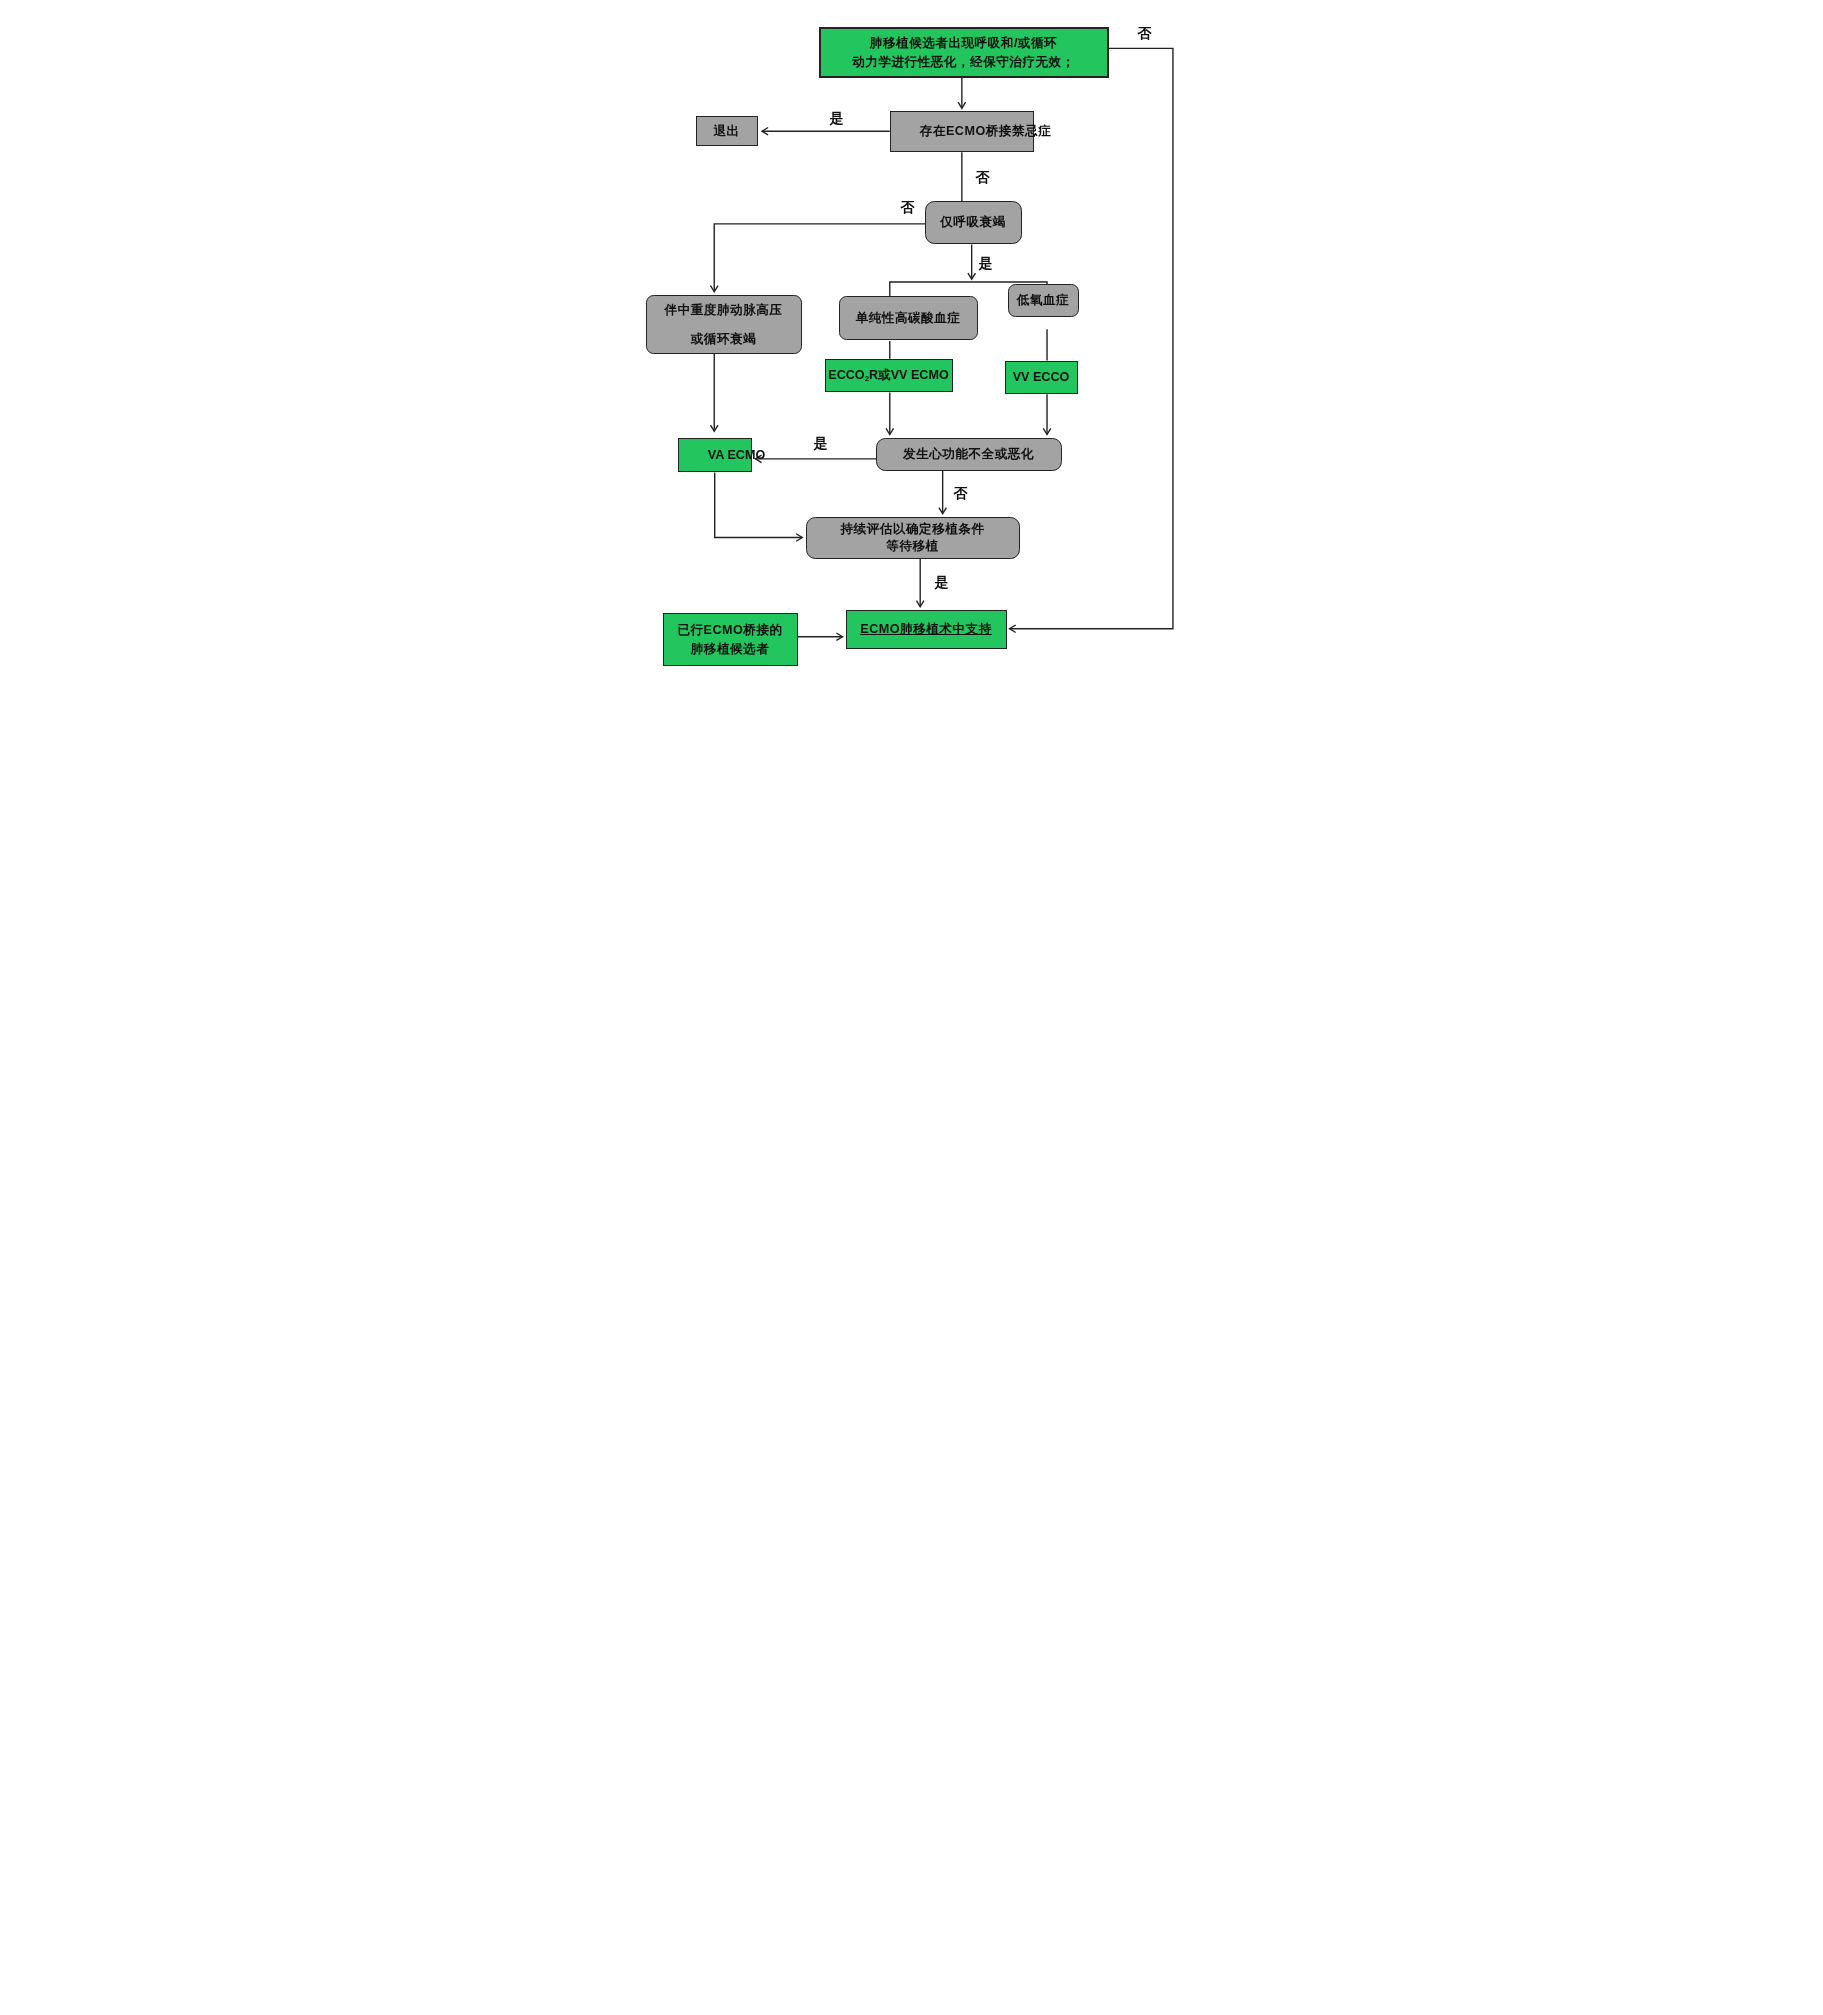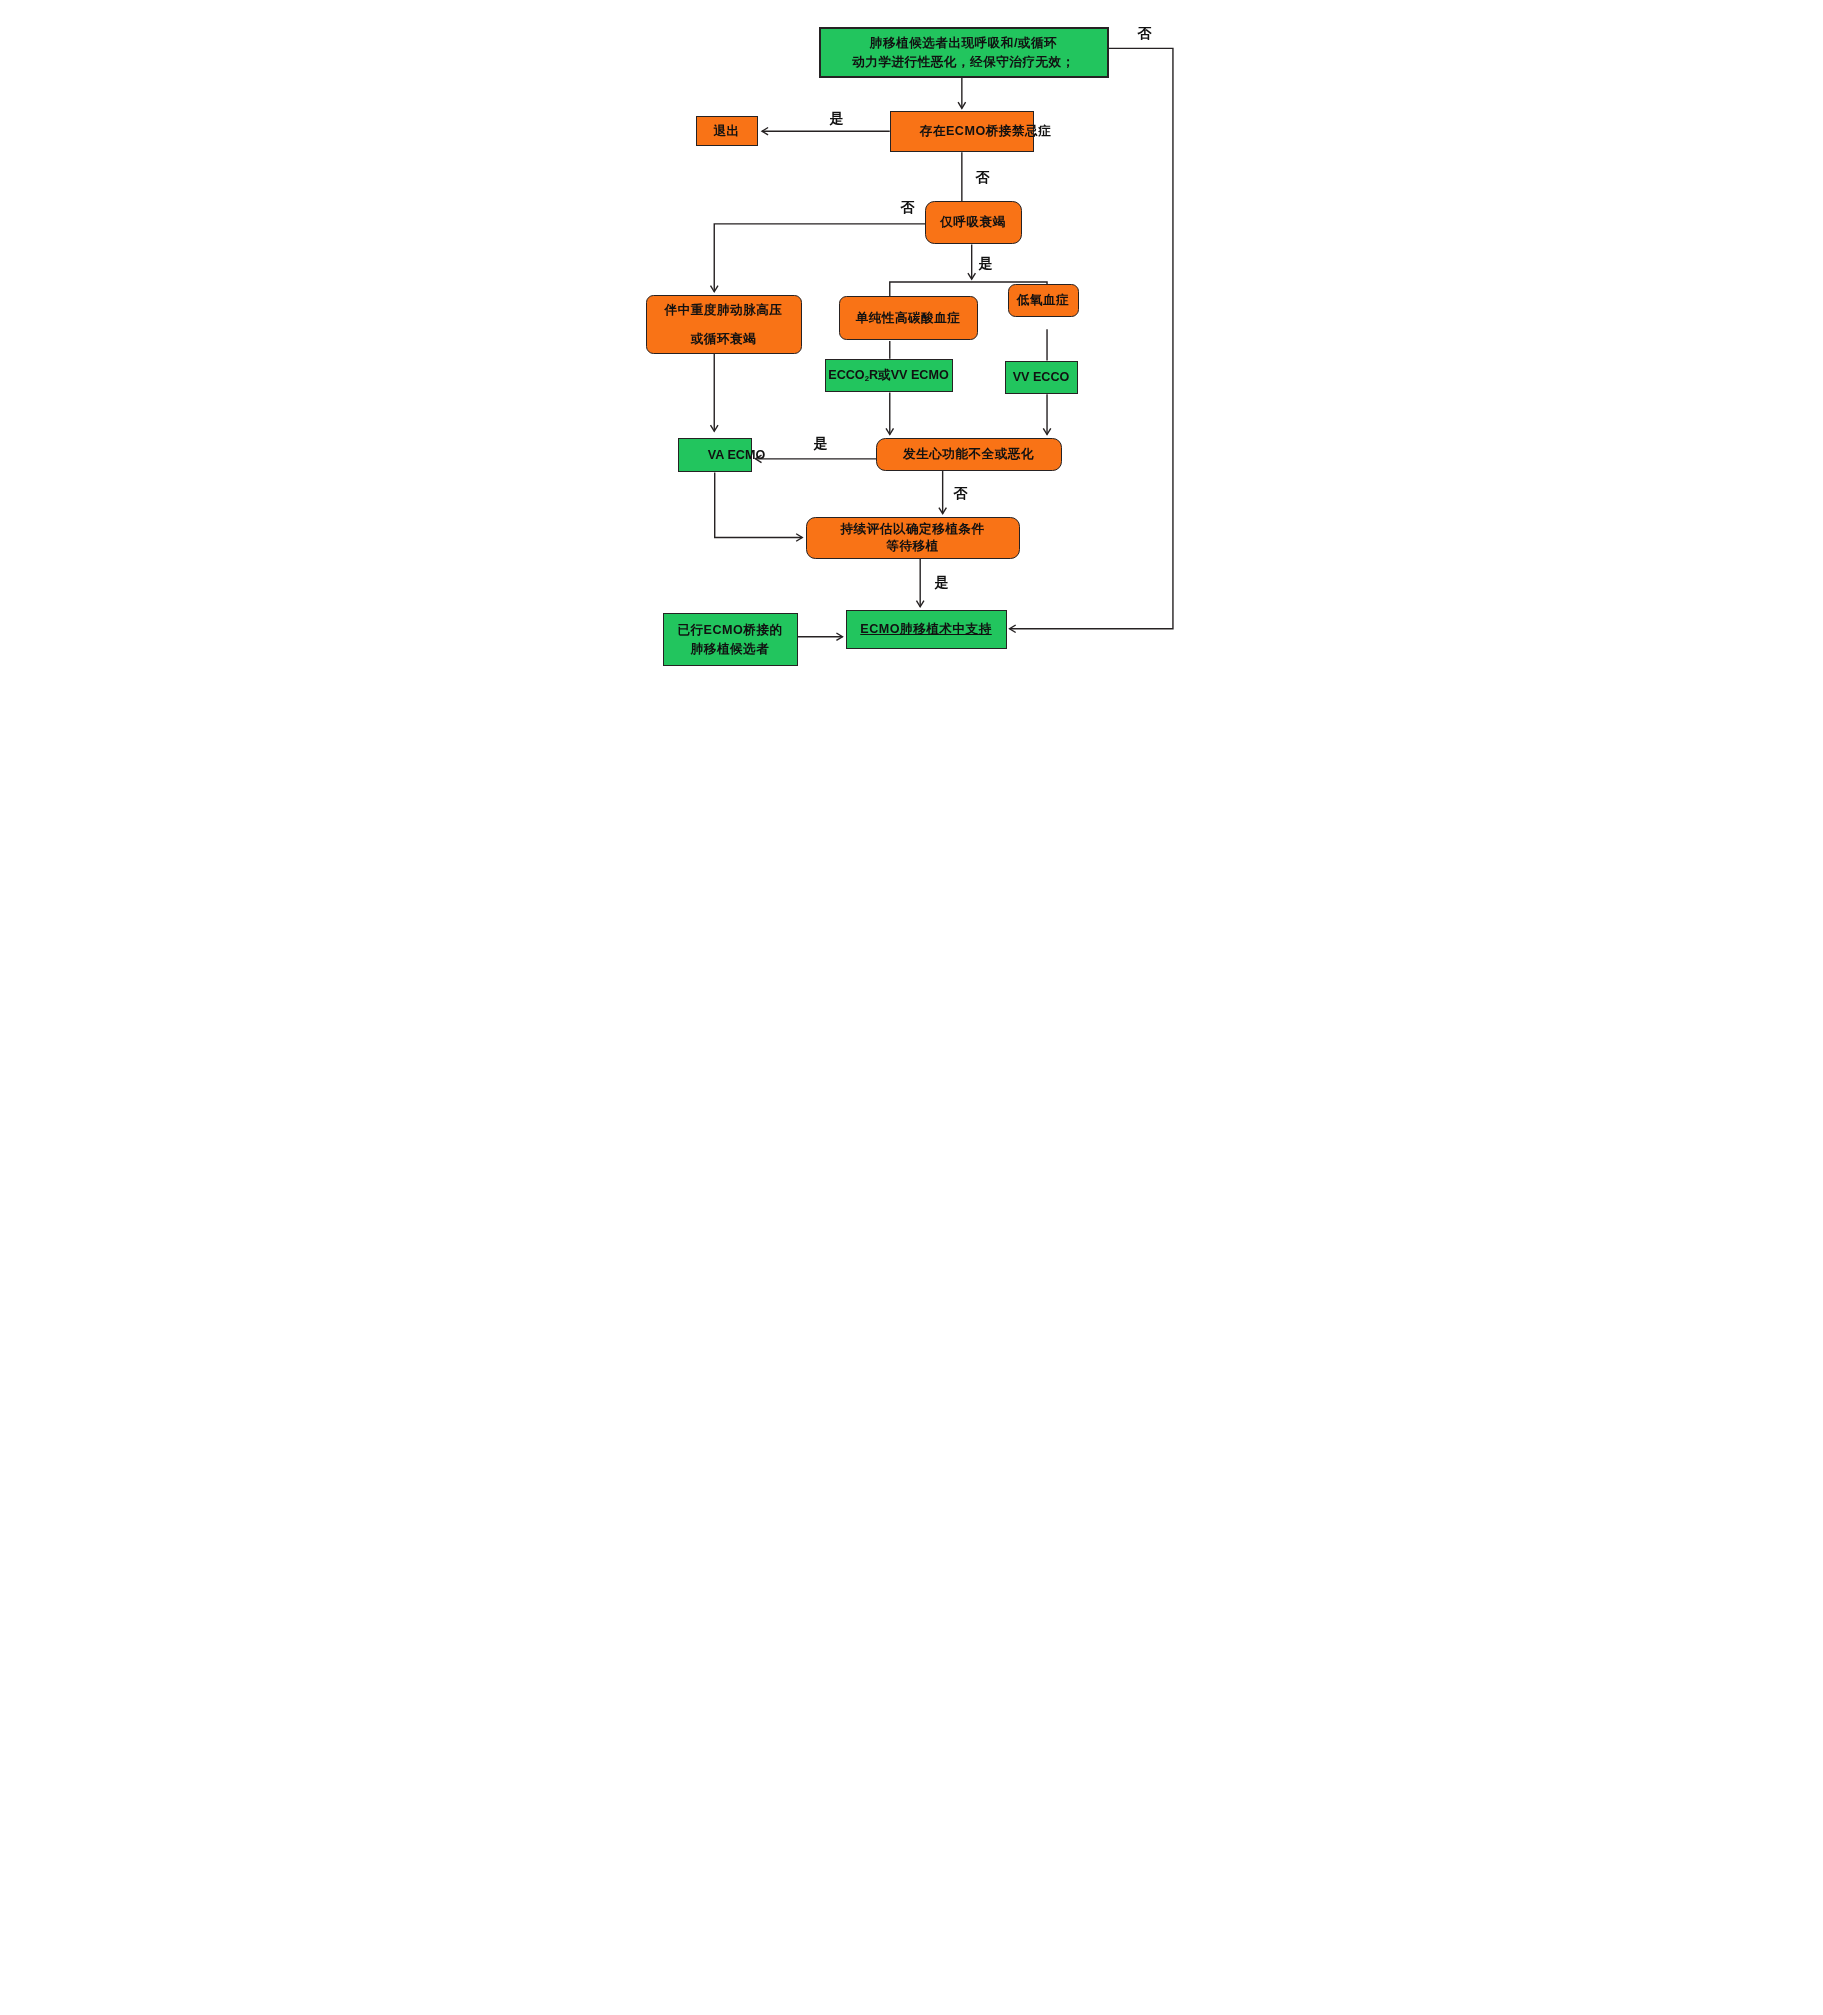--- a/index.html
+++ b/index.html
@@ -4,21 +4,21 @@
 <style>
   html,body{margin:0;padding:0;background:#ffffff;}
   body{font-family:"Liberation Sans","DejaVu Sans",sans-serif;}
   .canvas{
     position:relative;width:608px;height:672px;margin:0 auto;background:#ffffff;overflow:hidden;
   }
   .wires{position:absolute;left:0;top:0;width:608px;height:672px;}
   .node{
     position:absolute;box-sizing:border-box;
     display:flex;flex-direction:column;align-items:center;justify-content:center;
-    border:1.9px solid #262223;background:#f97316;color:#111111;
+    border:1.9px solid #262223;background:#a3a3a3;color:#111111;
     font-size:12.6px;font-weight:600;line-height:1.45;text-align:center;
     letter-spacing:0.5px;white-space:nowrap;
   }
   .node.gray{background:#22c55e;}
   .node.thick{border-width:2.3px;}
   .node.round18{border-radius:9.4px;}
   .node.round16{border-radius:7.5px;gap:10px;}
   .latin{letter-spacing:0;}
   .ecco-line{display:flex;align-items:baseline;}
   .ecco-sub{font-size:0.62em;transform:translateY(0.22em);}

